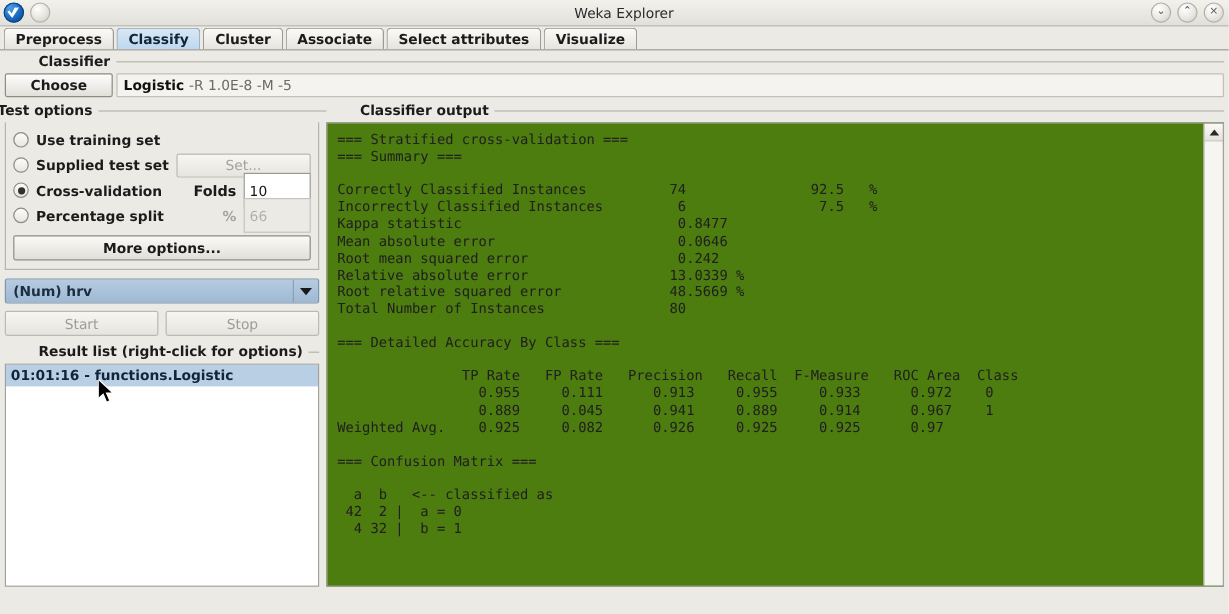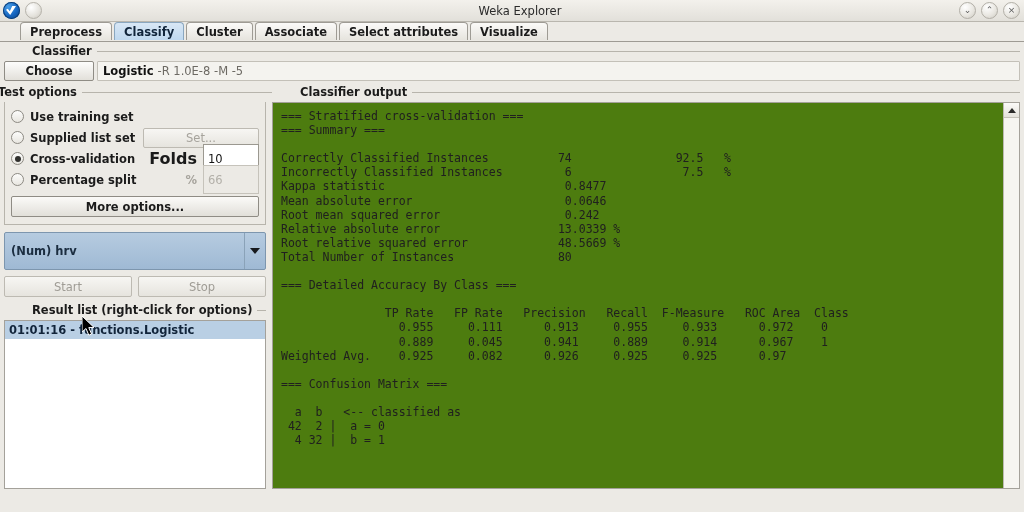--- a/index.html
+++ b/index.html
@@ -84,22 +84,22 @@
     font-size: 9px;
     line-height: 1;
     color: #5a5a5a;
   }
 
   
   .tabbar {
     height: 20px;
     background: #eceae5;
     display: flex;
-    align-items: flex-start;
-    padding-left: 20px;
+    align-items: center;
+    padding-left: 3px;
     border-bottom: 1px solid #9e9b94;
     box-sizing: border-box;
   }
   .tab {
     height: 18px;
     line-height: 18px;
     padding: 0 9px;
     font-size: 11.5px;
     font-weight: bold;
     color: #1b1b1b;
@@ -236,21 +236,21 @@
     border: 1px solid #bdbab2;
     border-radius: 2px;
     font-size: 11.5px;
     color: #a6a39c;
     display: flex;
     align-items: center;
     justify-content: center;
   }
   .folds-label {
     margin-left: auto;
-    font-size: 16px;
+    font-size: 12px;
     font-weight: bold;
   }
   .pct-label {
     margin-left: auto;
     font-size: 11.5px;
     font-weight: bold;
     color: #a6a39c;
   }
   .num-field {
     width: 56px;
@@ -279,21 +279,21 @@
     font-weight: bold;
     color: #1b1b1b;
     display: flex;
     align-items: center;
     justify-content: center;
   }
 
   
   .combo {
     margin-top: 7px;
-    height: 38px;
+    height: 21px;
     background: linear-gradient(#b6cbe0, #9fb9d4);
     border: 1px solid #7d96ae;
     border-radius: 2px;
     display: flex;
     align-items: center;
     padding-left: 6px;
     font-size: 11.5px;
     font-weight: bold;
     color: #1b2d40;
     box-sizing: border-box;
@@ -455,21 +455,21 @@
 
       <div class="testopts">
 
         <div class="opt-row">
           <span class="radio"></span>
           <span class="opt-label">Use training set</span>
         </div>
 
         <div class="opt-row">
           <span class="radio"></span>
-          <span class="opt-label">Supplied list set</span>
+          <span class="opt-label">Supplied test set</span>
           <span class="btn-set">Set...</span>
         </div>
 
         <div class="opt-row">
           <span class="radio on"></span>
           <span class="opt-label">Cross-validation</span>
           <span class="folds-label">Folds</span>
           <span class="num-field">10</span>
         </div>
 

